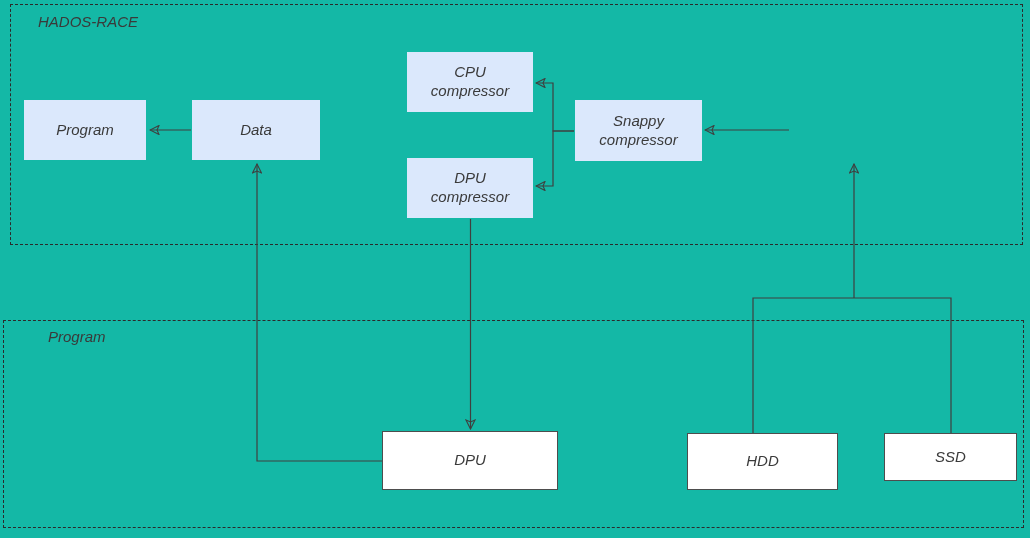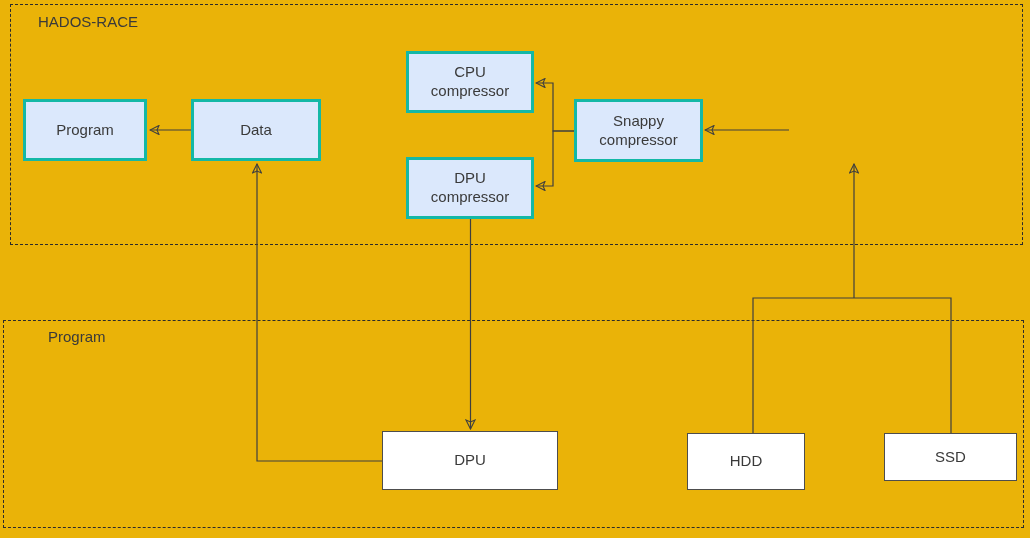--- a/index.html
+++ b/index.html
@@ -5,22 +5,23 @@
   html, body {
     margin: 0;
     padding: 0;
     background: #ffffff;
     font-family: "Liberation Sans", sans-serif;
   }
   #canvas {
     position: relative;
     width: 1030px;
     height: 538px;
-    background: #eab308;
+    background: #14b8a6;
     overflow: hidden;
+    font-style: italic;
   }
   .container-box {
     position: absolute;
     border: 1px dashed #2b2b2b;
     background: transparent;
     box-sizing: border-box;
   }
   .container-label {
     position: absolute;
     font-size: 15px;
@@ -45,21 +46,21 @@
     display: flex;
     align-items: center;
     justify-content: center;
     text-align: center;
     font-size: 15px;
     color: #3a3a3a;
     line-height: 1.25;
   }
   .node-software {
     background: #dbe8fc;
-    border: 3px solid #14b8a6;
+    border: 1px solid #14b8a6;
   }
   .node-hardware {
     background: #ffffff;
     border: 1px solid #4d4d4d;
   }
   .node-label {
     white-space: pre-line;
   }
 </style>
 </head>
@@ -110,21 +111,21 @@
   <div class="node node-software" style="left:574px; top:99px; width:129px; height:63px;">
     <span class="node-label">Snappy
 compressor</span>
   </div>
 
 
   <div class="node node-hardware" style="left:382px; top:431px; width:176px; height:59px;">
     <span class="node-label">DPU</span>
   </div>
 
-  <div class="node node-hardware" style="left:687px; top:433px; width:118px; height:57px;">
+  <div class="node node-hardware" style="left:687px; top:433px; width:151px; height:57px;">
     <span class="node-label">HDD</span>
   </div>
 
   <div class="node node-hardware" style="left:884px; top:433px; width:133px; height:48px;">
     <span class="node-label">SSD</span>
   </div>
 
 </div>
 
 </body></html>

